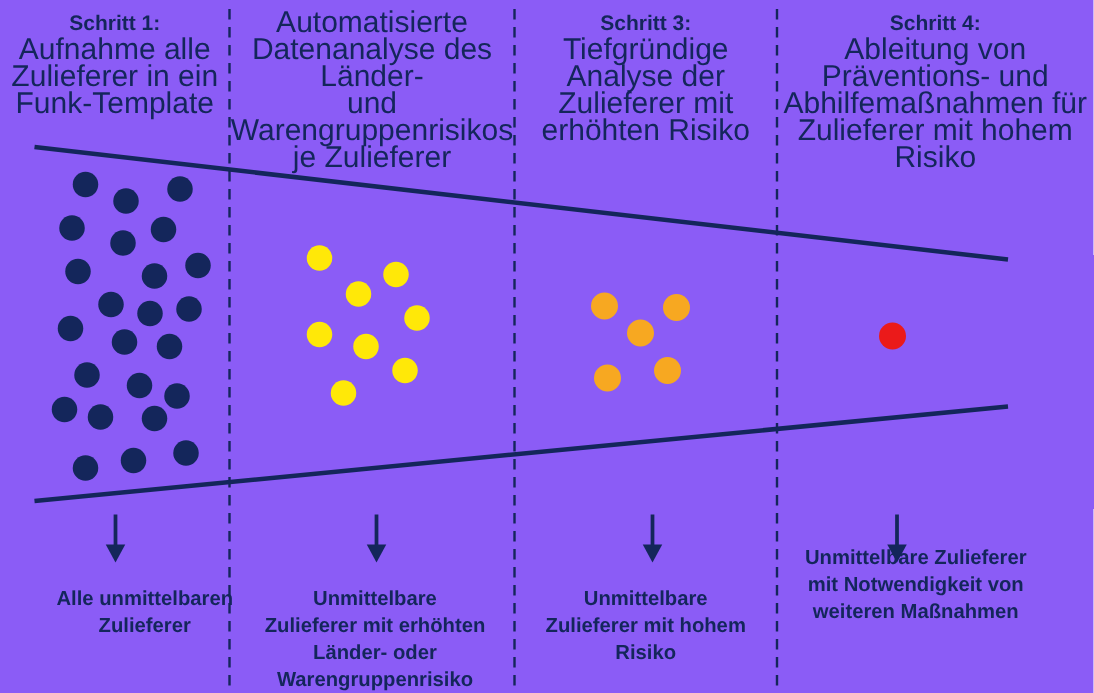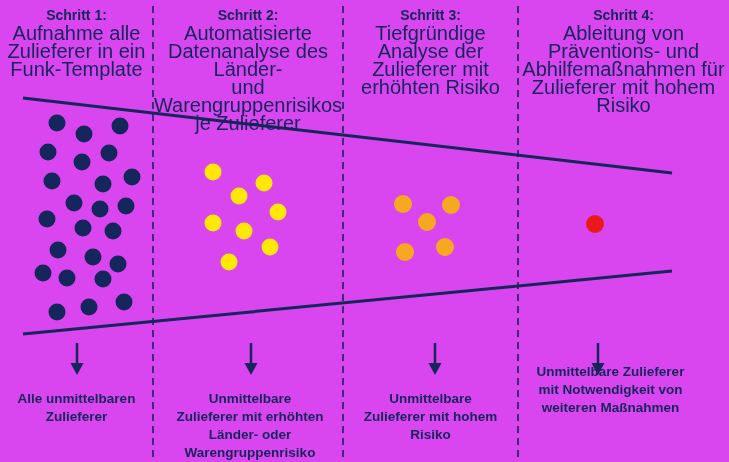--- a/index.html
+++ b/index.html
@@ -1,19 +1,19 @@
 <!DOCTYPE html>
 <html><head>
 <meta charset="utf-8">
 <style>
   html,body{margin:0;padding:0;background:#fff;}
   .stage{
     position:relative;
     width:729px;height:462px;
-    background:#d946ef;
+    background:#8b5cf6;
     font-family:"Liberation Sans","DejaVu Sans",sans-serif;
     color:#14265B;
     overflow:hidden;
   }
   #canvas{position:absolute;left:0;top:0;}
   .col-header{
     position:absolute;top:6px;
     text-align:center;
   }
   .step-title{font-weight:bold;font-size:14px;line-height:18px;}
@@ -22,21 +22,21 @@
     position:absolute;
     text-align:center;
     font-weight:bold;
     font-size:13.5px;line-height:18px;
     white-space:pre-line;
   }
   .h1{left:0;width:153px;}
   .h2{left:153px;width:190px;}
   .h3{left:343px;width:175px;}
   .h4{left:518px;width:211px;}
-  .f1{left:0;width:153px;top:390px;}
+  .f1{left:0;width:153px;top:390px;padding-left:20px;}
   .f2{left:155px;width:190px;top:390px;}
   .f3{left:343px;width:175px;top:390px;}
   .f4{left:505px;width:211px;top:363px;}
 </style>
 </head>
 <body>
 
 <div class="stage">
   <svg id="canvas" width="729" height="462" viewBox="0 0 729 462" aria-hidden="true">
       <line x1="153" y1="6" x2="153" y2="458" stroke="#14265B" stroke-width="1.6" stroke-dasharray="7 5"></line>
@@ -92,21 +92,20 @@
       <polygon points="591.5,363 604.5,363 598,375" fill="#14265B"></polygon>
     </svg>
 
   <div class="col-header h1">
     <div class="step-title">Schritt 1:</div>
     <div class="step-desc">Aufnahme alle
 Zulieferer in ein
 Funk-Template</div>
   </div>
   <div class="col-header h2">
-    <div class="step-title">Schritt 2:</div>
     <div class="step-desc">Automatisierte
 Datenanalyse des Länder-
 und Warengruppenrisikos
 je Zulieferer</div>
   </div>
   <div class="col-header h3">
     <div class="step-title">Schritt 3:</div>
     <div class="step-desc">Tiefgründige
 Analyse der
 Zulieferer mit

